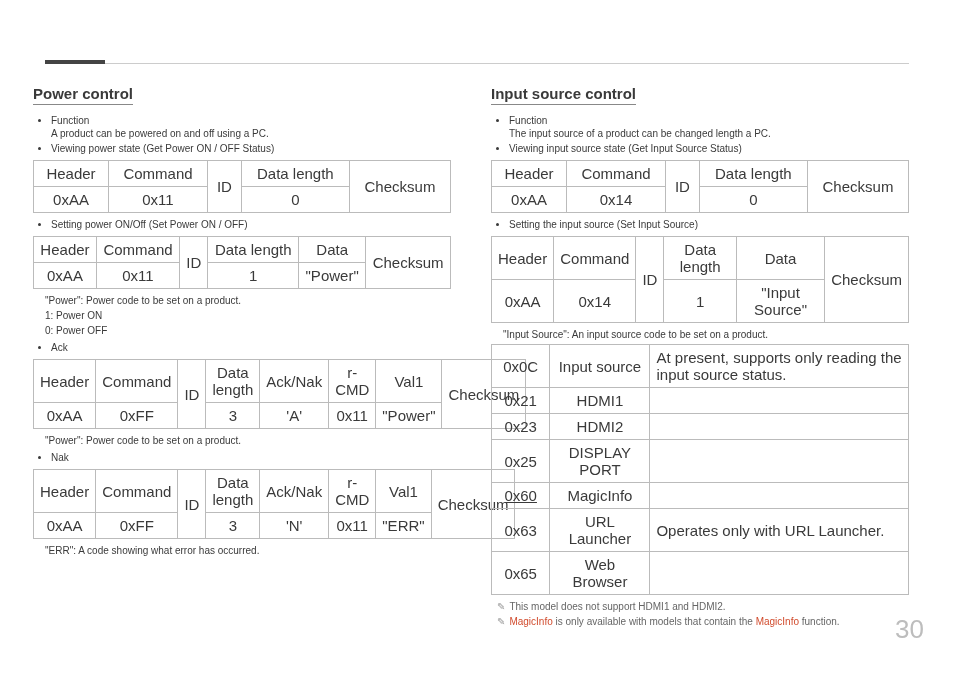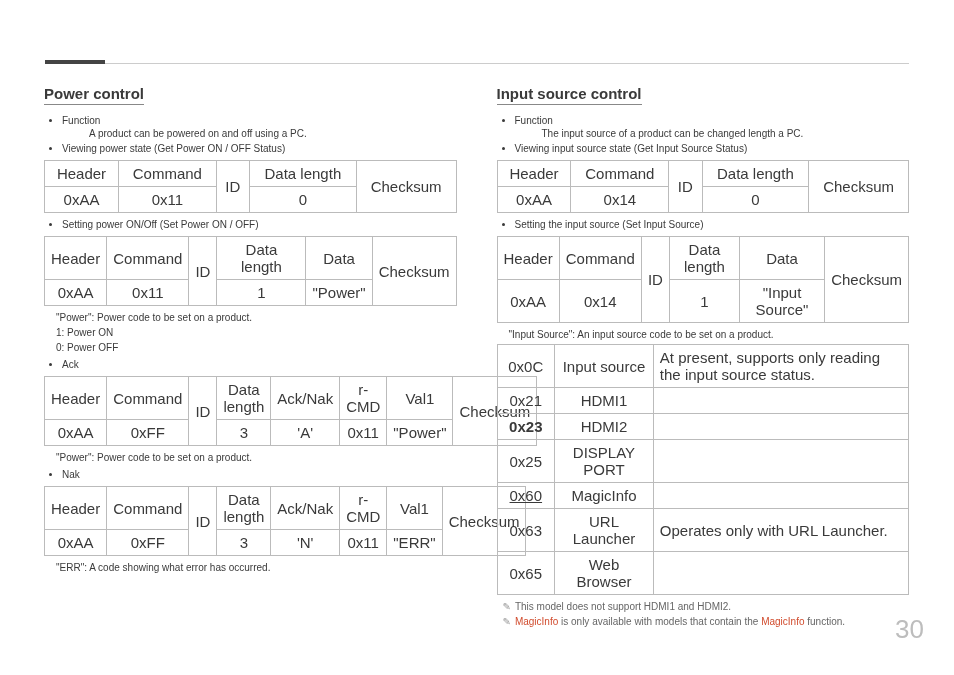--- a/index.html
+++ b/index.html
@@ -6,21 +6,21 @@
     margin:0;
     font-family:Arial,Helvetica,sans-serif;
     font-size:10px;
     color:#3a3a3a;
     background:#fff;
   }
   .page{
     width:954px;
     height:675px;
     box-sizing:border-box;
-    padding:55px 45px 30px 44px;
+    padding:55px 45px 30px 33px;
     position:relative;
   }
   .topline{
     position:absolute;
     top:63px;
     left:45px;
     right:45px;
     border-top:1px solid #ccc;
   }
   .stub{
@@ -52,21 +52,20 @@
     list-style:disc;
     padding-left:18px;
     margin:6px 0;
   }
   ul.b > li{
     margin:4px 0;
   }
   .sub{
     display:block;
     margin-top:2px;
-    margin-left:27px;
   }
   .txt{
     margin:4px 0 4px 12px;
   }
   table{
     border-collapse:collapse;
     width:100%;
     margin:2px 0 6px 0;
     font-size:15px;
   }
@@ -276,21 +275,21 @@
               <td style="width: 14%;">0x0C</td>
               <td style="width: 24%;">Input source</td>
               <td class="l">At present, supports only reading the input source status.</td>
             </tr>
             <tr>
               <td style="width: 14%;">0x21</td>
               <td style="width: 24%;">HDMI1</td>
               <td class="l"></td>
             </tr>
             <tr>
-              <td style="width: 14%; font-weight: bold;">0x23</td>
+              <td style="width: 14%;">0x23</td>
               <td style="width: 24%; margin-top: 46px;">HDMI2</td>
               <td class="l"></td>
             </tr>
             <tr>
               <td style="width: 14%;">0x25</td>
               <td style="width: 24%;">DISPLAY PORT</td>
               <td class="l"></td>
             </tr>
             <tr>
               <td style="width: 14%; text-decoration: underline;">0x60</td>

